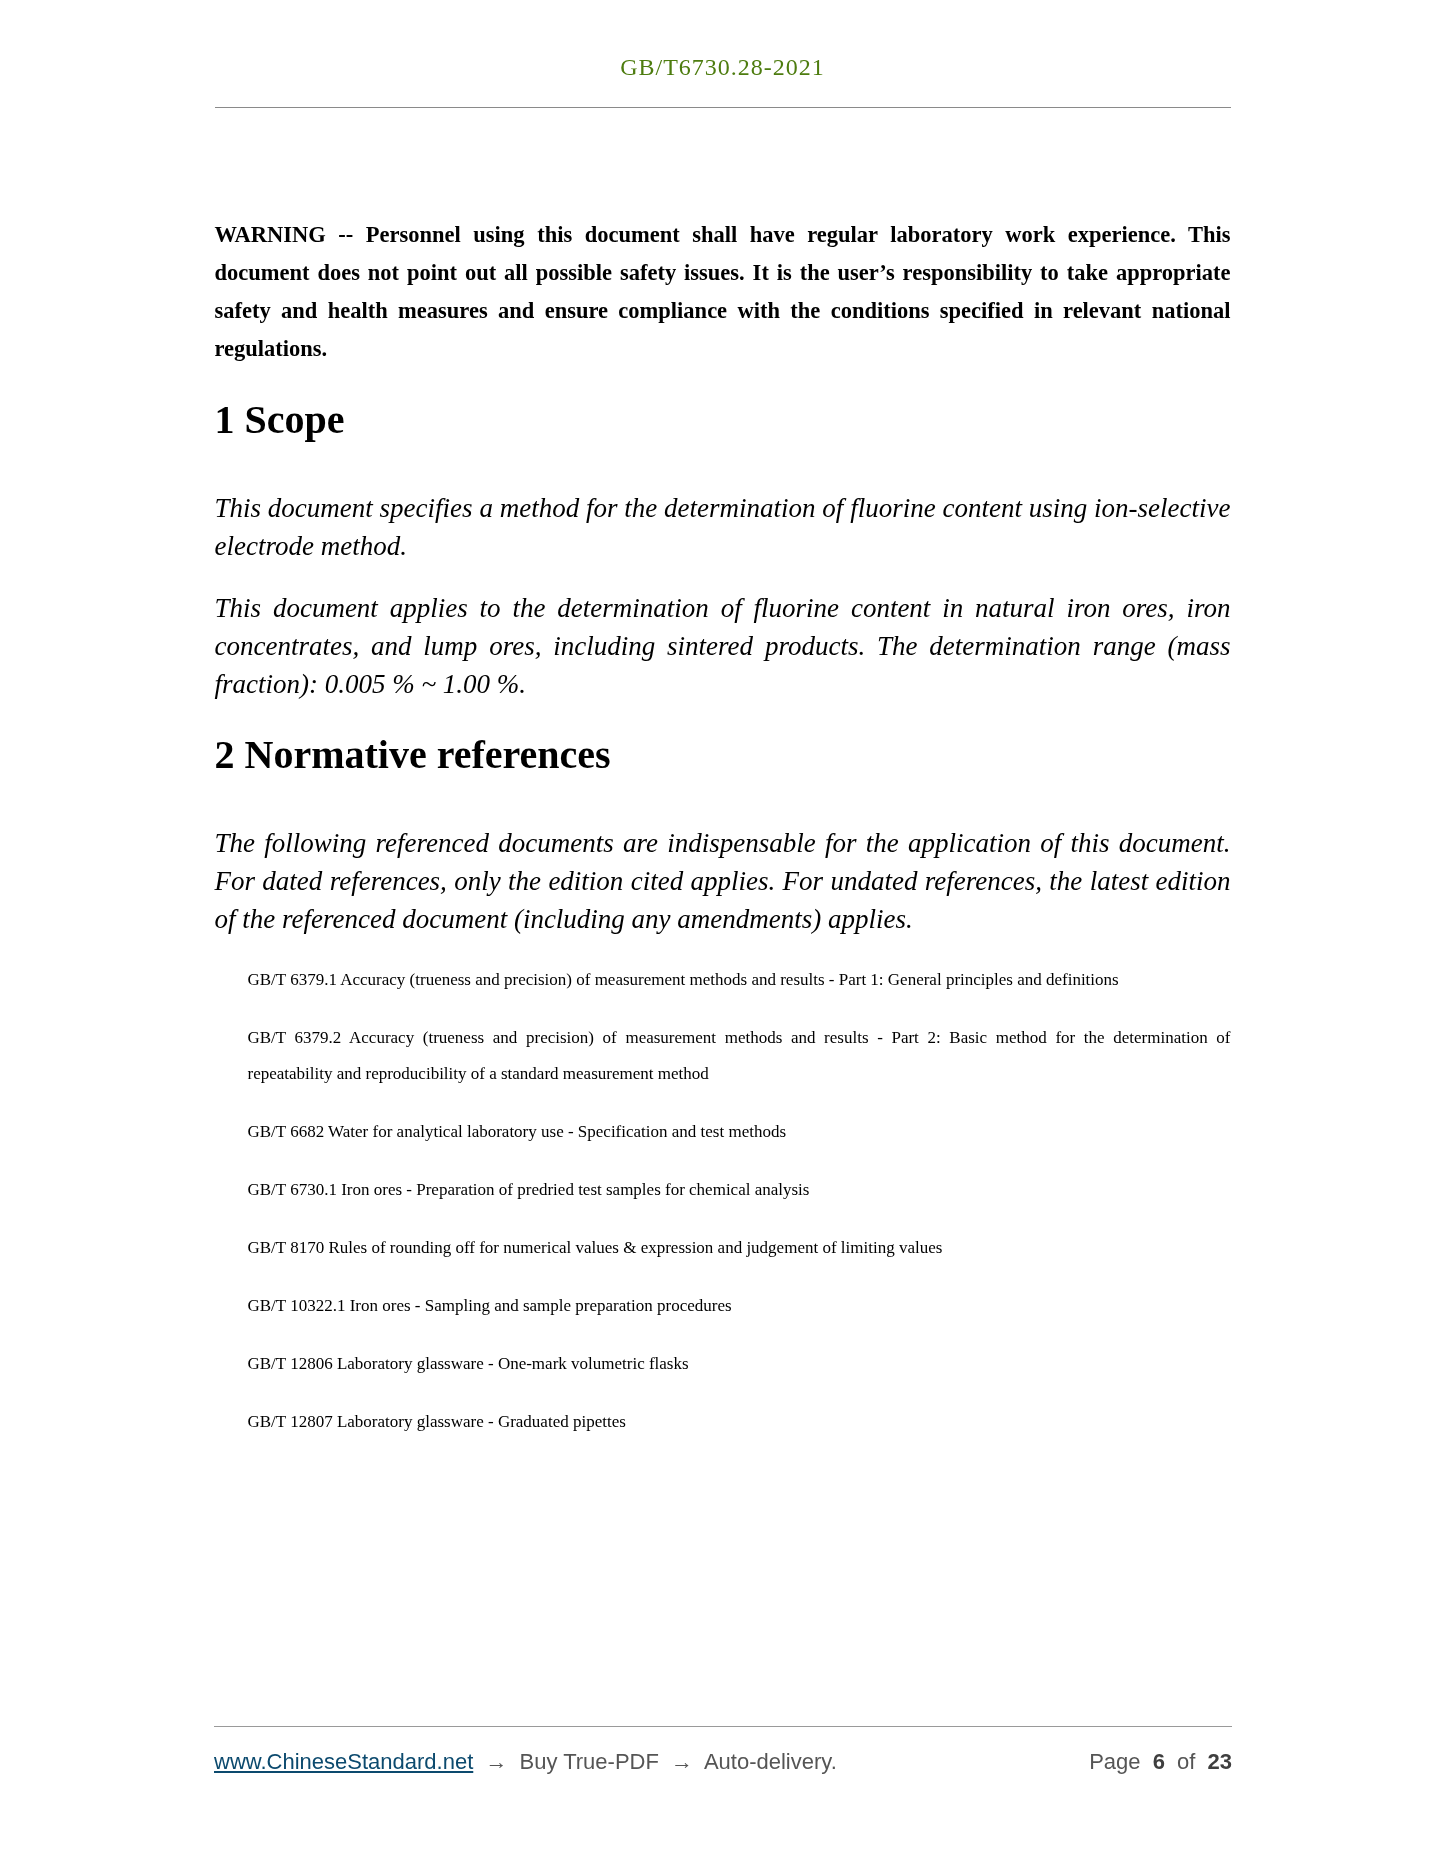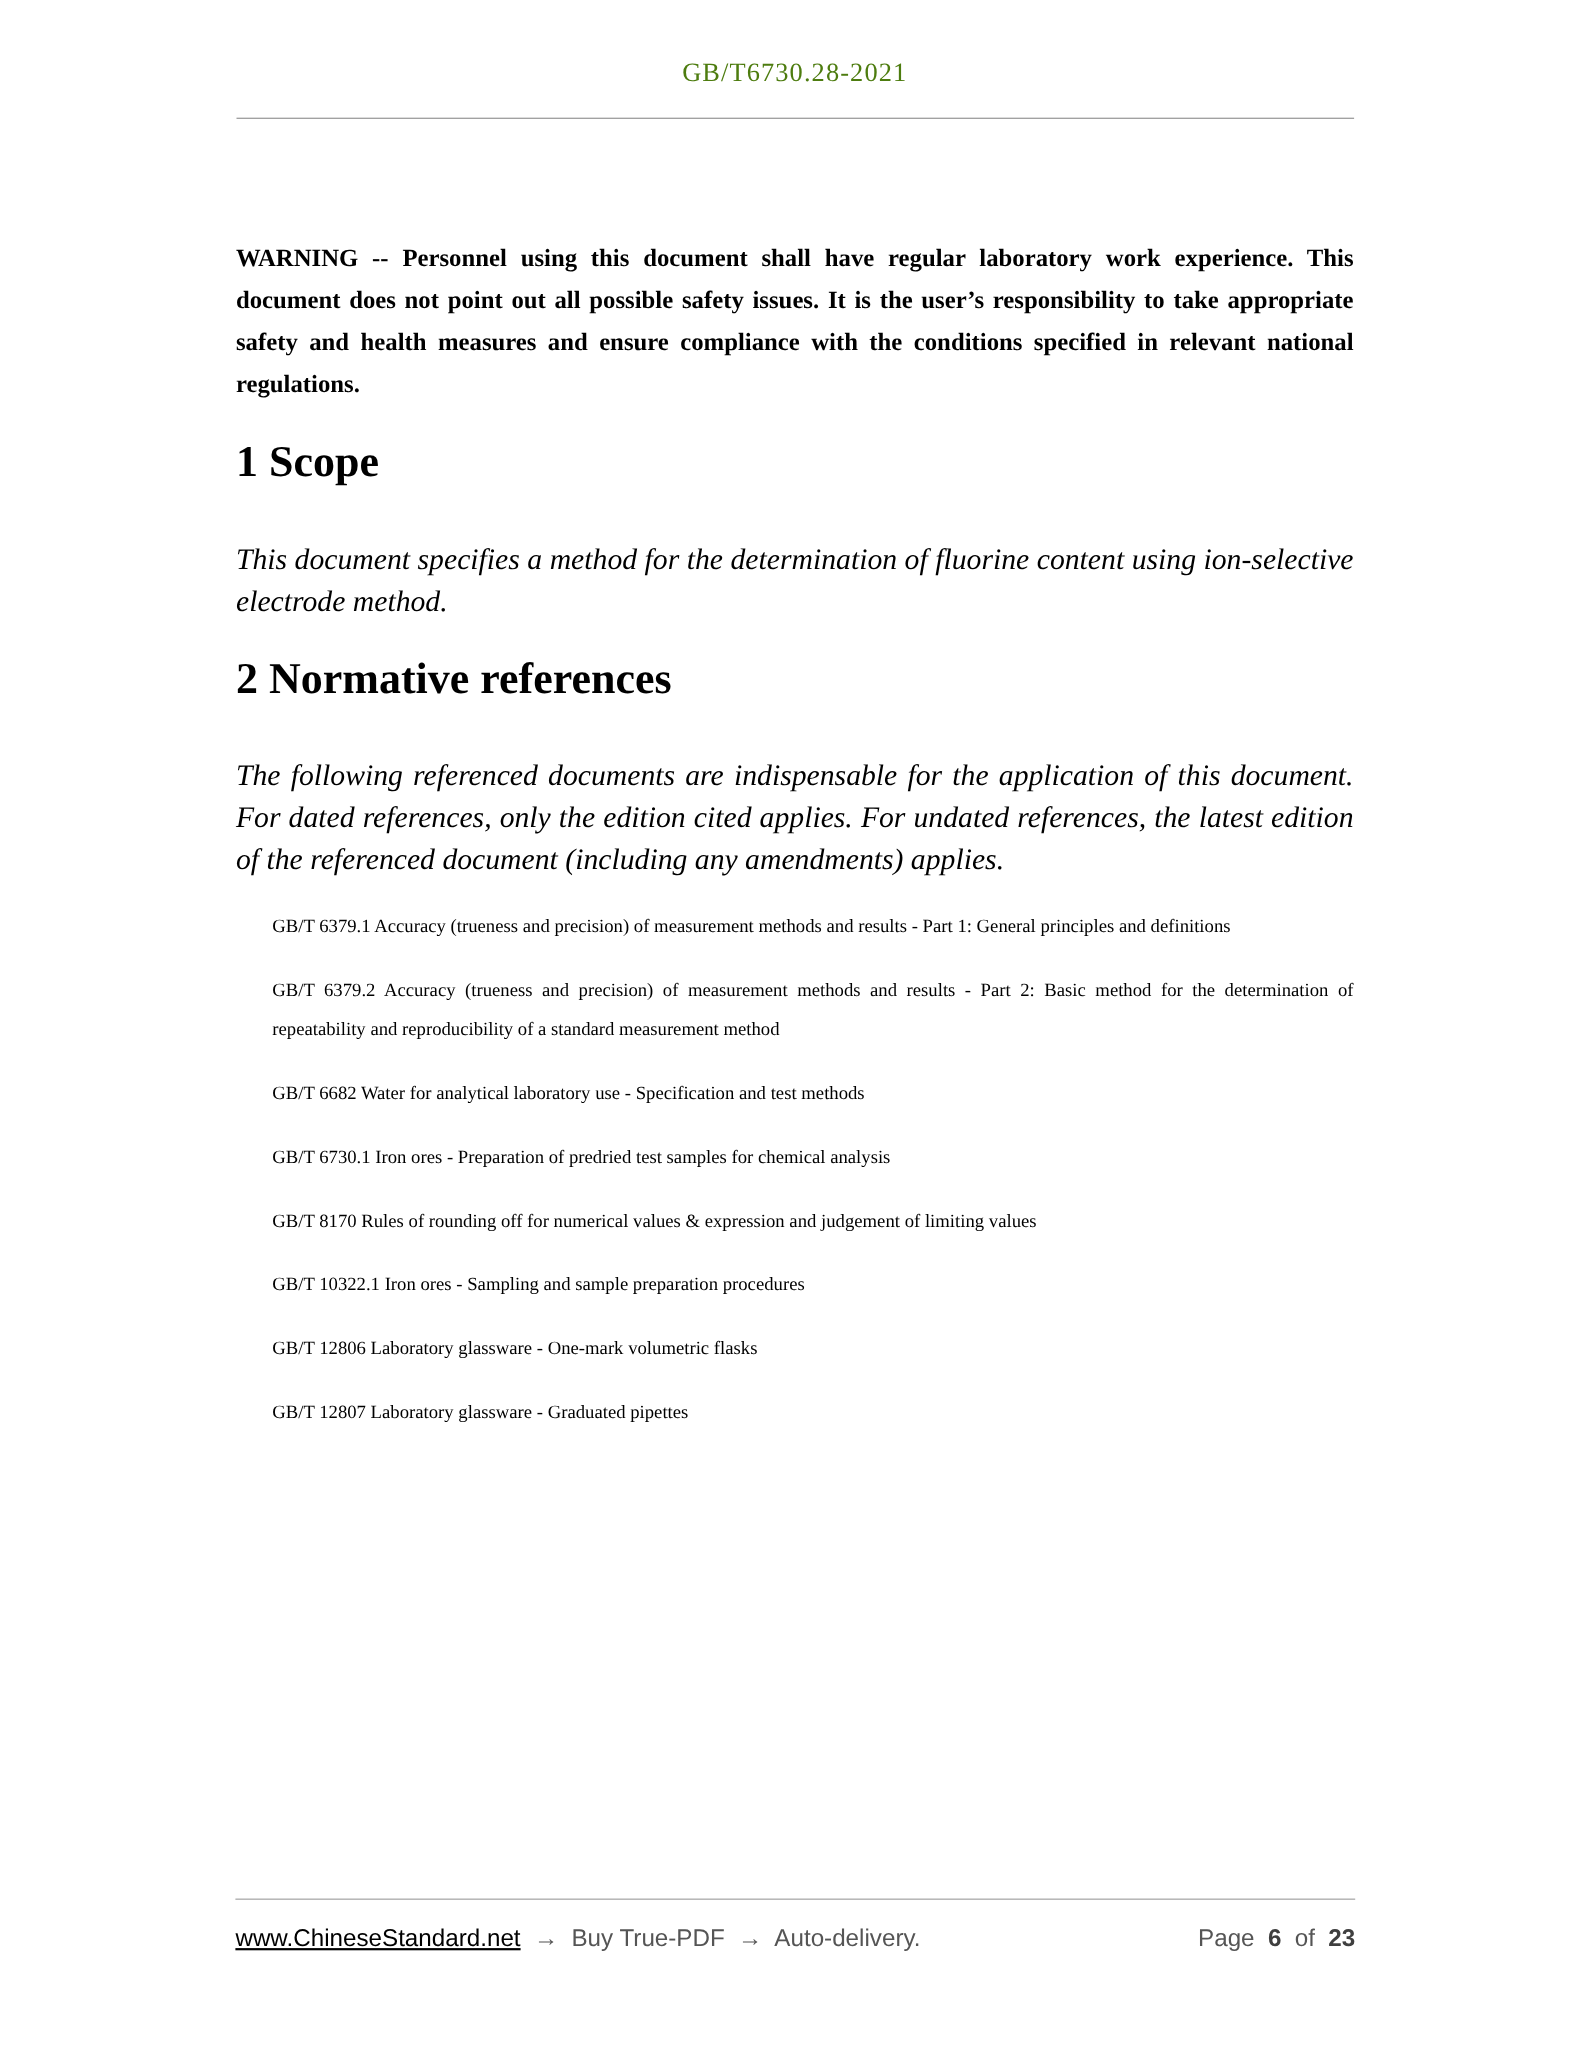--- a/index.html
+++ b/index.html
@@ -74,39 +74,40 @@
   .footer-row {
     display: flex;
     justify-content: space-between;
     align-items: baseline;
     margin-top: 22px;
     font-family: "Liberation Sans", sans-serif;
     font-size: 22px;
     color: #555555;
   }
   .footer-left span, .footer-left a { margin-right: 6px; }
-  .footer-left a { color: #000000; text-decoration: underline; cursor: pointer; }
+  .footer-left a { color: #0c4a6e; text-decoration: underline; cursor: pointer; }
   .arrow { color: #555555; }
   .page-indicator span { margin-left: 6px; }
   .page-num { font-weight: bold; color: #3f3f3f; }
 </style>
 </head>
 <body>
 
 <div class="page">
   <div class="content">
 
     <div class="doc-number">GB/T6730.28-2021</div>
     <hr class="header-rule">
 
 
     <p class="warning">WARNING -- Personnel using this document shall have regular laboratory work experience. This document does not point out all possible safety issues. It is the user’s responsibility to take appropriate safety and health measures and ensure compliance with the conditions specified in relevant national regulations.</p>
 
     <h2 class="section-heading">1 Scope</h2>
     <p class="body-para">This document specifies a method for the determination of fluorine content using ion-selective electrode method.</p>
+    <p class="body-para">This document applies to the determination of fluorine content in natural iron ores, iron concentrates, and lump ores, including sintered products. The determination range (mass fraction): 0.005 % ~ 1.00 %.</p>
 
     <h2 class="section-heading">2 Normative references</h2>
     <p class="body-para">The following referenced documents are indispensable for the application of this document. For dated references, only the edition cited applies. For undated references, the latest edition of the referenced document (including any amendments) applies.</p>
 
     <p class="reference">GB/T 6379.1 Accuracy (trueness and precision) of measurement methods and results - Part 1: General principles and definitions</p>
     <p class="reference">GB/T 6379.2 Accuracy (trueness and precision) of measurement methods and results - Part 2: Basic method for the determination of repeatability and reproducibility of a standard measurement method</p>
     <p class="reference">GB/T 6682 Water for analytical laboratory use - Specification and test methods</p>
     <p class="reference">GB/T 6730.1 Iron ores - Preparation of predried test samples for chemical analysis</p>
     <p class="reference">GB/T 8170 Rules of rounding off for numerical values &amp; expression and judgement of limiting values</p>
     <p class="reference">GB/T 10322.1 Iron ores - Sampling and sample preparation procedures</p>

